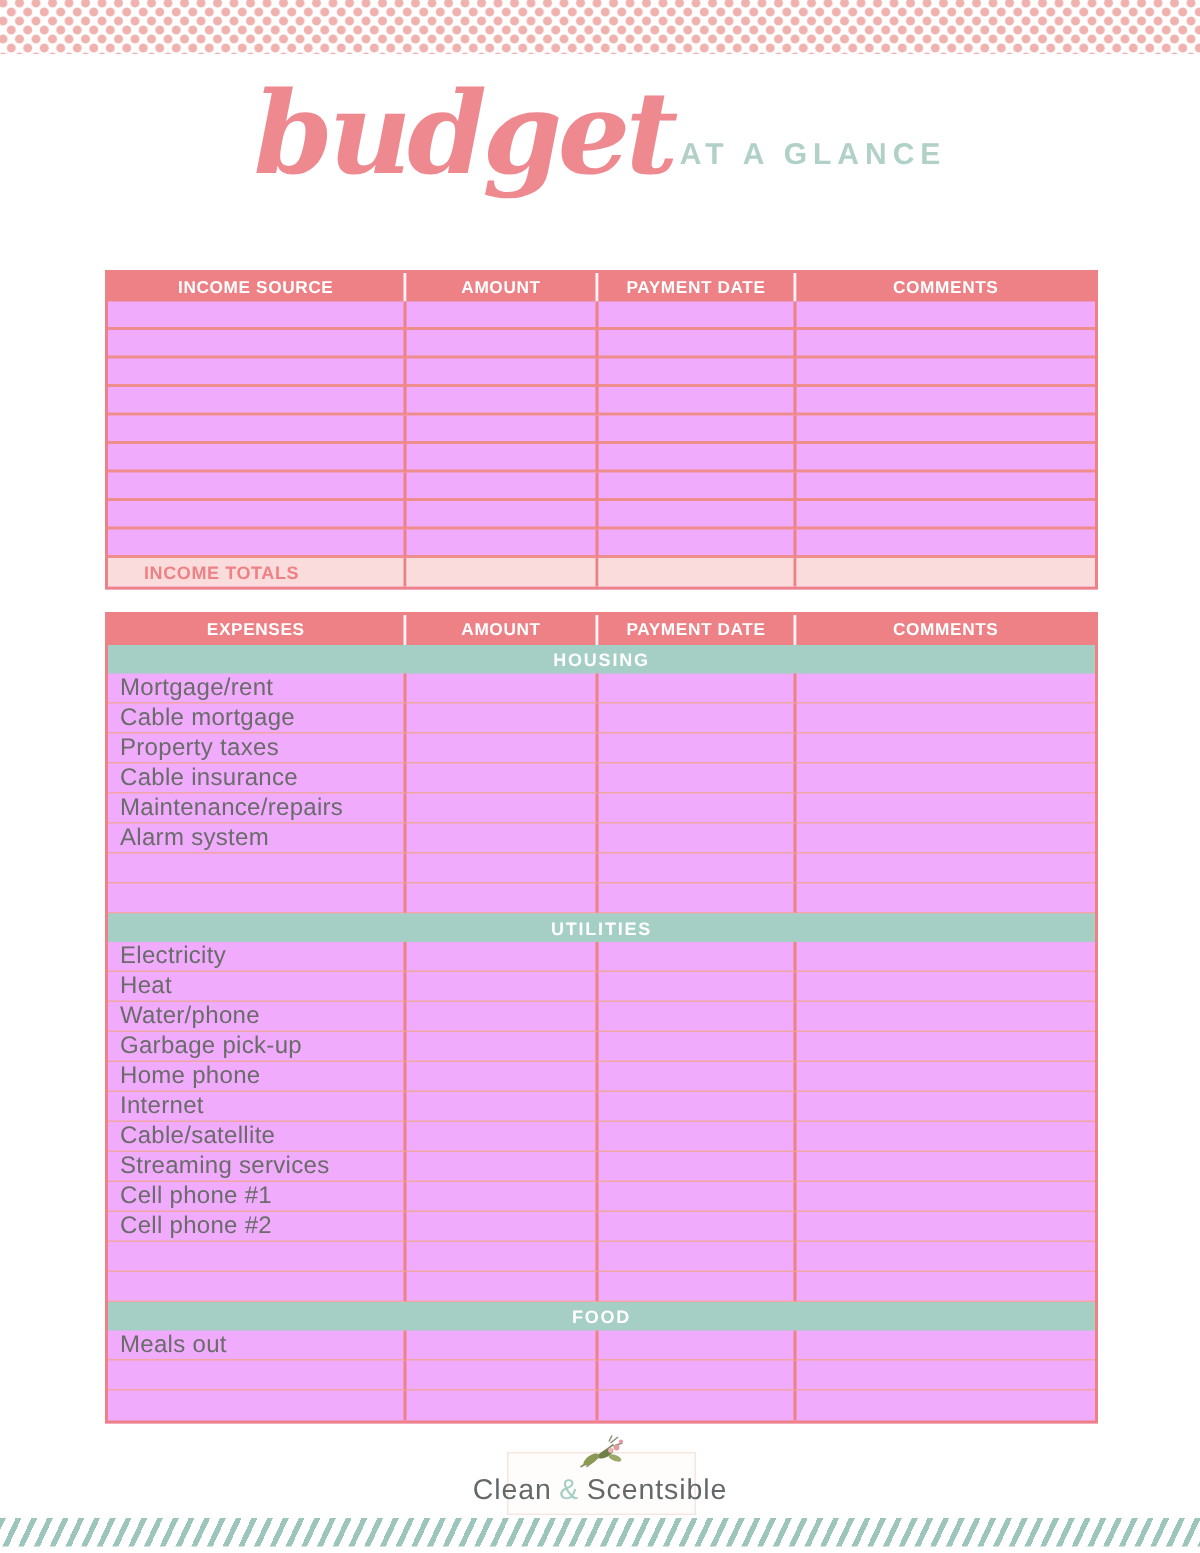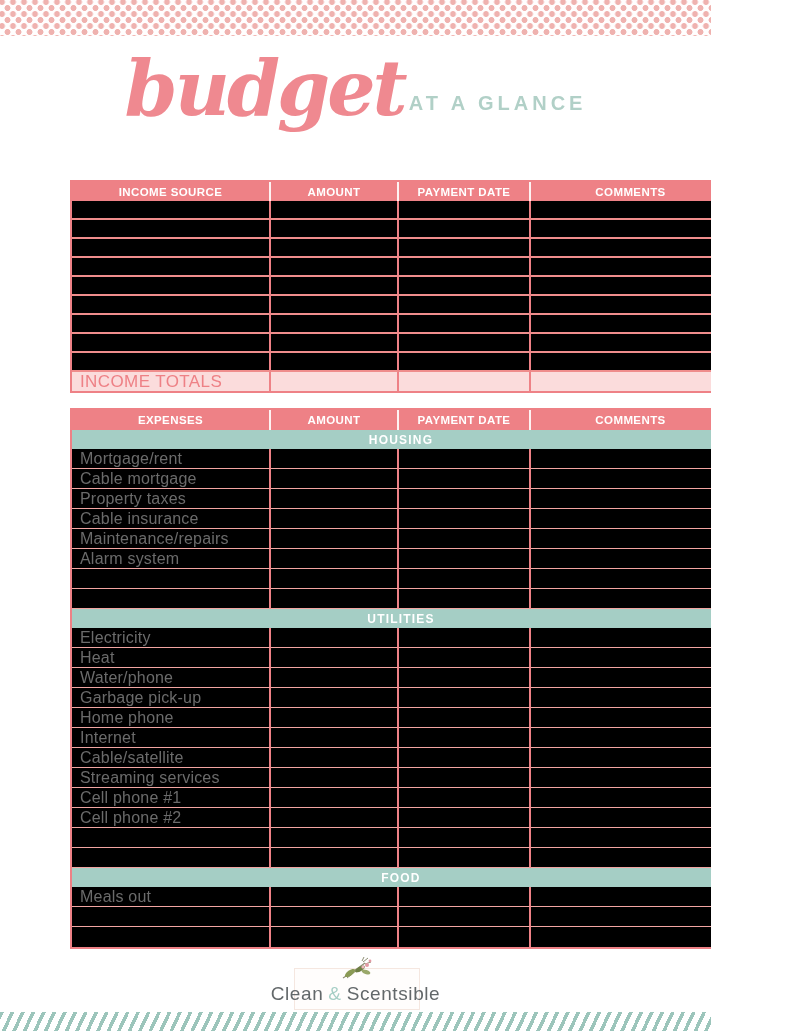--- a/index.html
+++ b/index.html
@@ -1,17 +1,17 @@
 <!DOCTYPE html>
 <html style="--coral: #ee8186; --line-income: #ef8d8c; --line-expense: #f2a5a2; --teal: #a5cec5; --light-pink: #fbdcdc; --title-pink: #ef8990; --suffix-teal: #b1d0c7; --label-gray: #6b6b6b; --dot: #efb2af; --stripe: #9cc5bb; --brand-gray: #63686a; --amp-teal: #a5cec5;"><head>
 <meta charset="utf-8">
 <style>
   html,body{margin:0;padding:0;background:#fff;}
   .page{
-    position:relative;width:711px;height:1035px;background:#ffffff;
+    position:relative;width:800px;height:1035px;background:#ffffff;
     overflow:hidden;font-family:"Liberation Sans",sans-serif;
   }
   
   .dots{
     position:absolute;top:0;left:0;width:100%;height:36px;background-color:#fffefe;
     background-image:
       radial-gradient(circle, var(--dot) 2.6px, transparent 3.3px),
       radial-gradient(circle, var(--dot) 2.6px, transparent 3.3px);
     background-size:11px 12px;
     background-position:2px 2px, 7.5px 8px;
@@ -25,21 +25,21 @@
     font-family:"DejaVu Serif",serif;font-style:italic;font-weight:700;
     font-size:76px;line-height:1.3;color:var(--title-pink);letter-spacing:-3px;
   }
   .title .suffix{
     font-weight:700;font-size:20px;letter-spacing:4px;color:var(--suffix-teal);
     margin-top:52px;margin-left:4px;white-space:nowrap;
   }
   
   .table{
     position:absolute;left:70px;width:662px;box-sizing:border-box;
-    border:2px solid var(--coral);background:#000000;
+    border:2px solid var(--coral);background:#f0abfc;
   }
   .income{top:180px;}
   .expense{top:408px;}
   .trow{display:grid;grid-template-columns:199px 128px 132px 1fr;}
   .th{
     height:19px;background:var(--coral);color:#fff;font-weight:700;font-size:11.5px;
     letter-spacing:.4px;display:flex;align-items:center;justify-content:center;
     border-right:2px solid rgba(255,255,255,.9);box-sizing:border-box;
   }
   .expense .th{height:20px;}
@@ -51,22 +51,22 @@
   .td:last-child{border-right:none;}
   .income .td{height:19px;border-bottom:2px solid var(--line-income);}
   .expense .td{height:20px;border-bottom:1px solid var(--line-expense);}
   .trow:last-child .td{border-bottom:none;}
   .label{
     padding-left:8px;font-size:16px;color:var(--label-gray);letter-spacing:.2px;
     font-weight:400;
   }
   .totals .td{background:var(--light-pink);border-bottom:none;}
   .totals-label{
-    color:var(--coral);font-weight:400;font-size:17px;letter-spacing:.4px;
-    padding-left:8px;
+    color:var(--coral);font-weight:700;font-size:12px;letter-spacing:.4px;
+    padding-left:24px;
   }
   .band{
     grid-column:1 / -1;height:19px;background:var(--teal);color:#fff;
     font-weight:700;font-size:12px;letter-spacing:1.2px;
     display:flex;align-items:center;justify-content:center;
   }
   
   .footer{
     position:absolute;top:956px;left:0;width:100%;
     display:flex;flex-direction:column;align-items:center;

